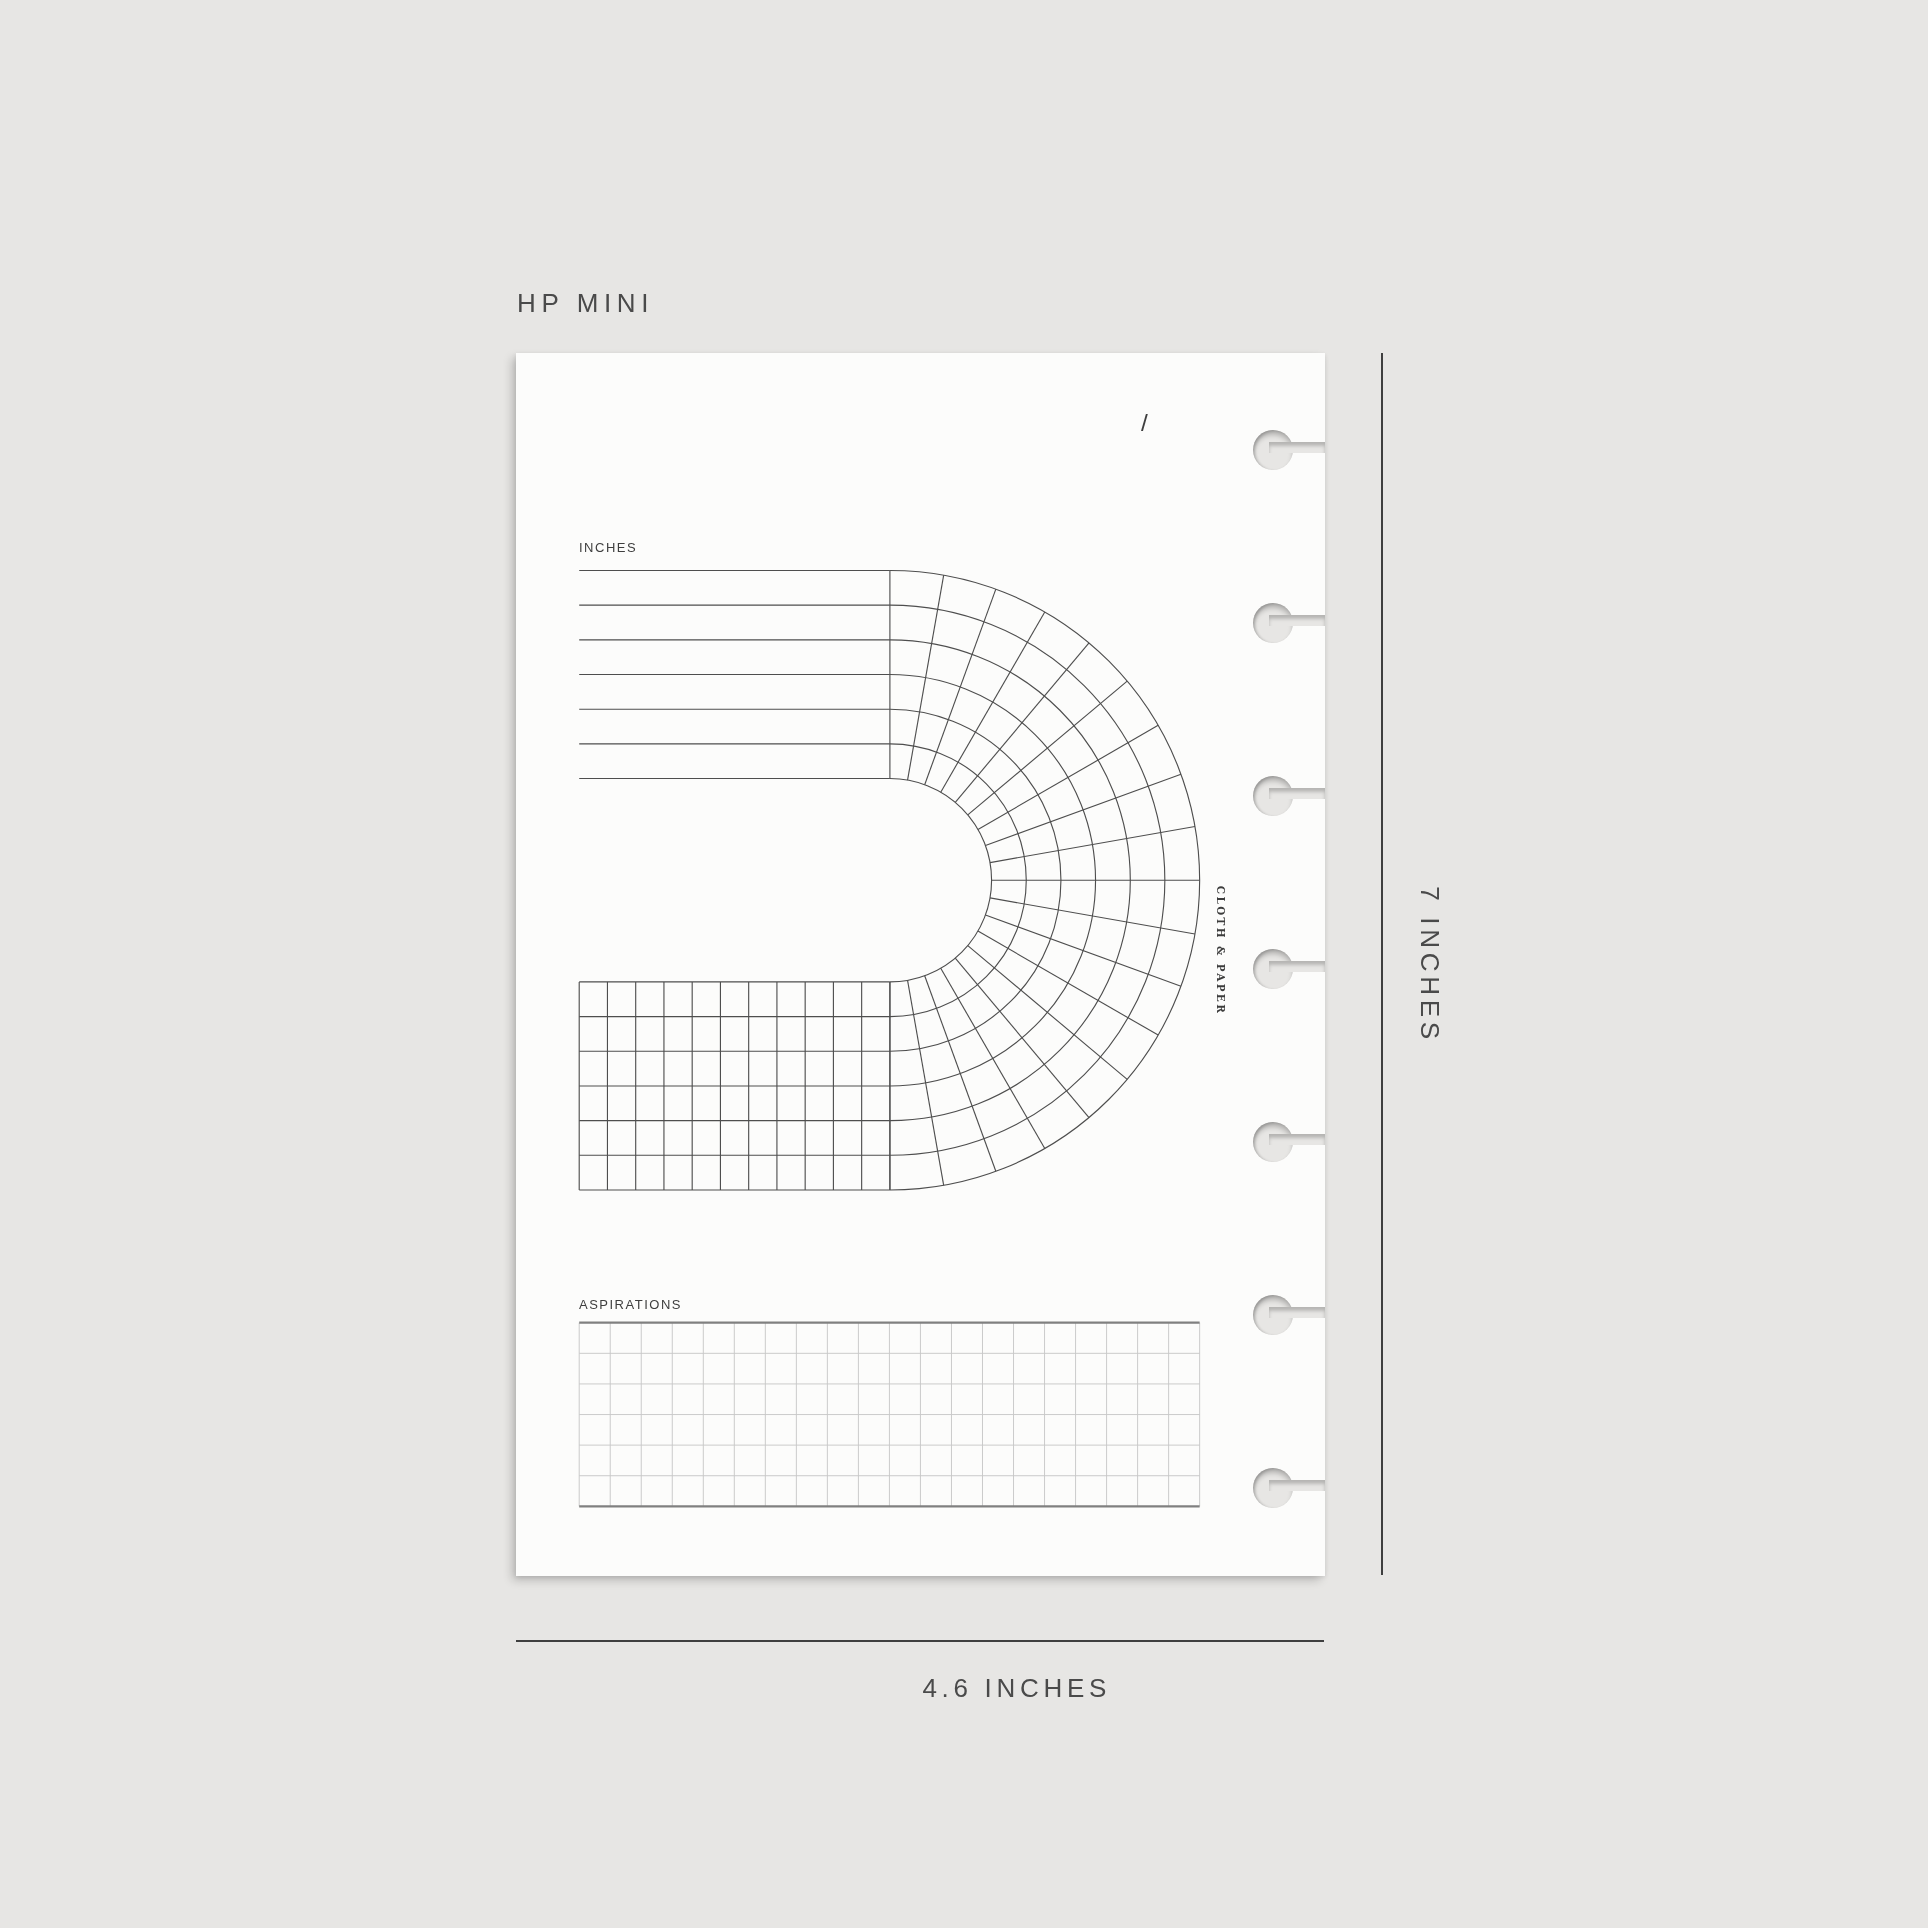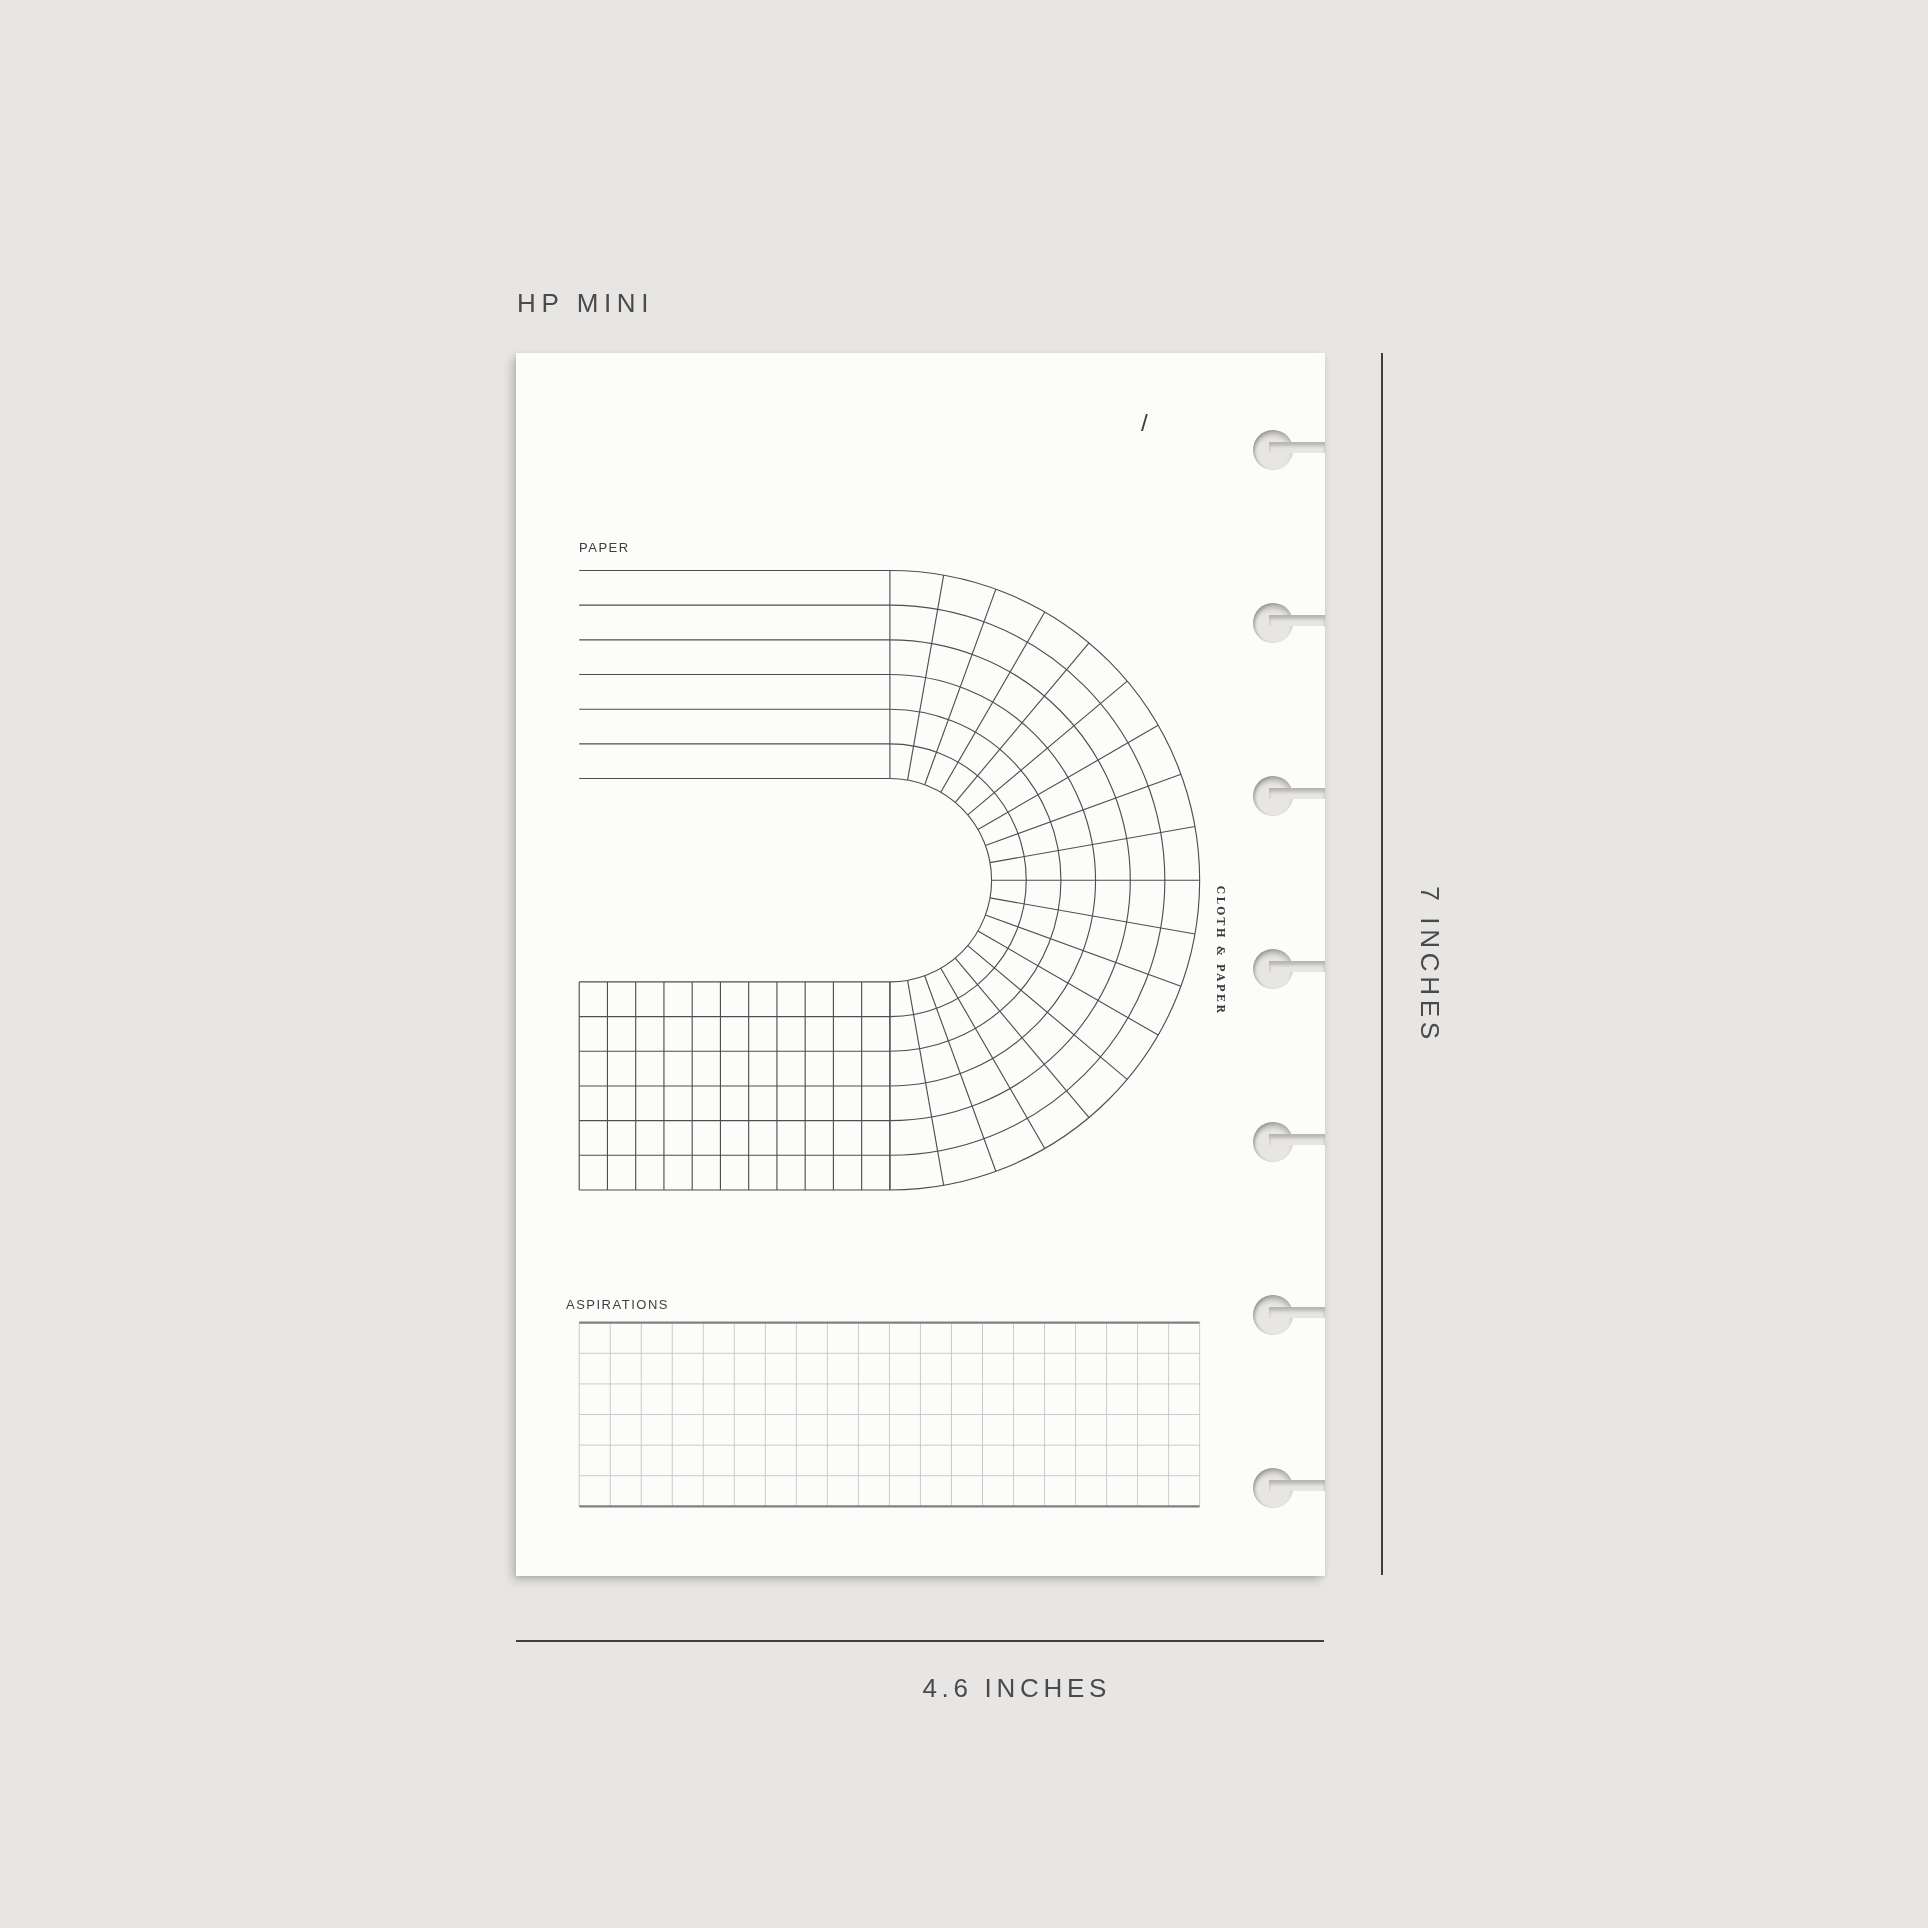--- a/index.html
+++ b/index.html
@@ -21,21 +21,21 @@
   .page{position:absolute;left:516px;top:353px;width:809px;height:1223px;background:var(--page);
     box-shadow:-3.8px 4.7px 9.4px rgba(0,0,0,0.20), 0 1.9px 4.7px rgba(0,0,0,0.10);}
 
   .page svg{position:absolute;left:0;top:0;pointer-events:none;}
 
   .slash{position:absolute;left:625px;top:56px;font-size:24.5px;color:#3f3f3f;font-weight:400;}
 
   .section-label{position:absolute;font-size:13px;letter-spacing:1.5px;color:var(--label);
     font-weight:500;}
   .habits{left:63px;top:187px;}
-  .aspir{left:50px;top:944px;text-align:right;}
+  .aspir{left:63px;top:944px;text-align:right;}
 
   .brand{position:absolute;left:610px;top:590px;width:188px;height:15px;line-height:15px;
     text-align:center;transform:rotate(90deg);font-family:"DejaVu Serif",serif;
     font-size:10.4px;font-weight:700;letter-spacing:2.4px;color:#3c3c3c;}
 
   .hole{position:absolute;}
   .hole .head{position:absolute;left:737px;width:40px;height:40px;border-radius:50%;
     background:var(--bg);
     box-shadow:inset 0 4.7px 5.6px rgba(0,0,0,0.22), inset 1.9px 0.9px 2.8px rgba(0,0,0,0.18);}
   .hole .stem{position:absolute;left:753px;width:56px;height:11.3px;
@@ -137,21 +137,21 @@
         <line x1="67" y1="1095" x2="726" y2="1095" stroke="#c8c8c8" stroke-width="1"></line>
         <line x1="67" y1="1127.5" x2="726" y2="1127.5" stroke="#c8c8c8" stroke-width="1"></line>
         <line x1="67" y1="1160" x2="726" y2="1160" stroke="#c8c8c8" stroke-width="1"></line>
         <line x1="67" y1="1192.5" x2="726" y2="1192.5" stroke="#c8c8c8" stroke-width="1"></line>
         <line x1="67" y1="1030" x2="726" y2="1030" stroke="#808080" stroke-width="2.4"></line>
         <line x1="67" y1="1225" x2="726" y2="1225" stroke="#808080" stroke-width="2.4"></line>
       </svg>
 
     <div class="slash">/</div>
 
-    <div class="section-label habits">PAPER</div>
+    <div class="section-label habits">INCHES</div>
 
     <div class="brand">CLOTH &amp; PAPER</div>
 
     <div class="section-label aspir">ASPIRATIONS</div>
 
     <div id="holes">
         <div class="hole">
           <div class="head" style="top: 77px;"></div>
           <div class="stem" style="top: 89px;"></div>
         </div>

